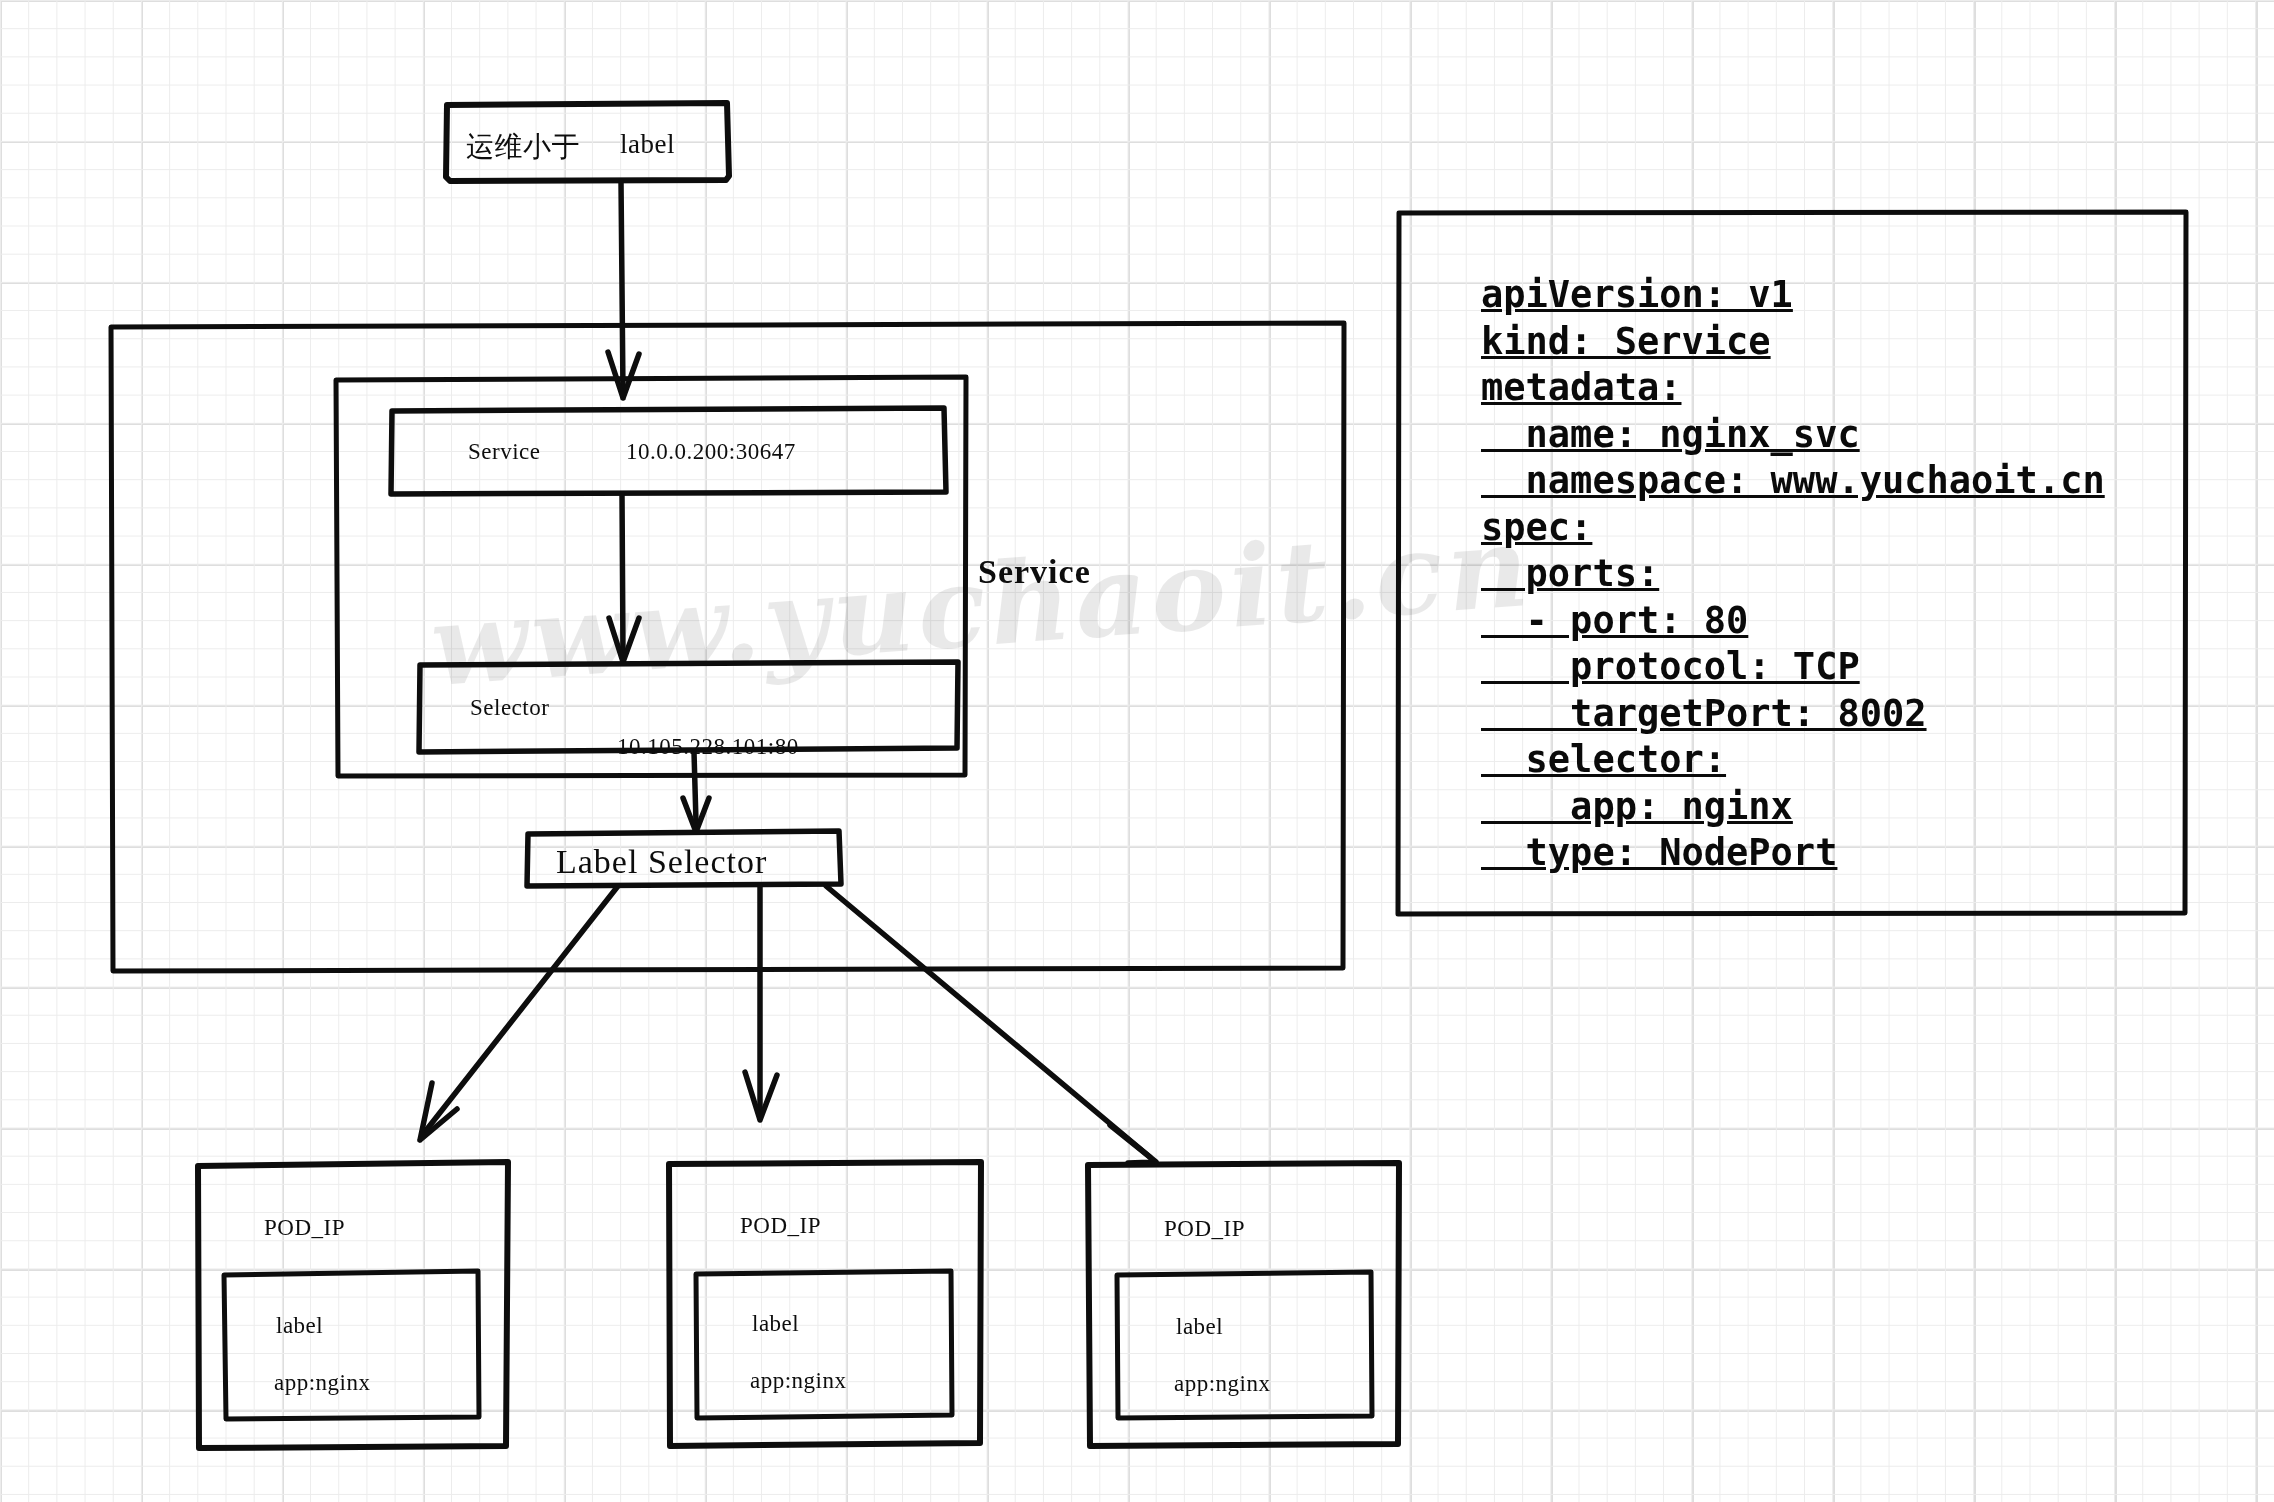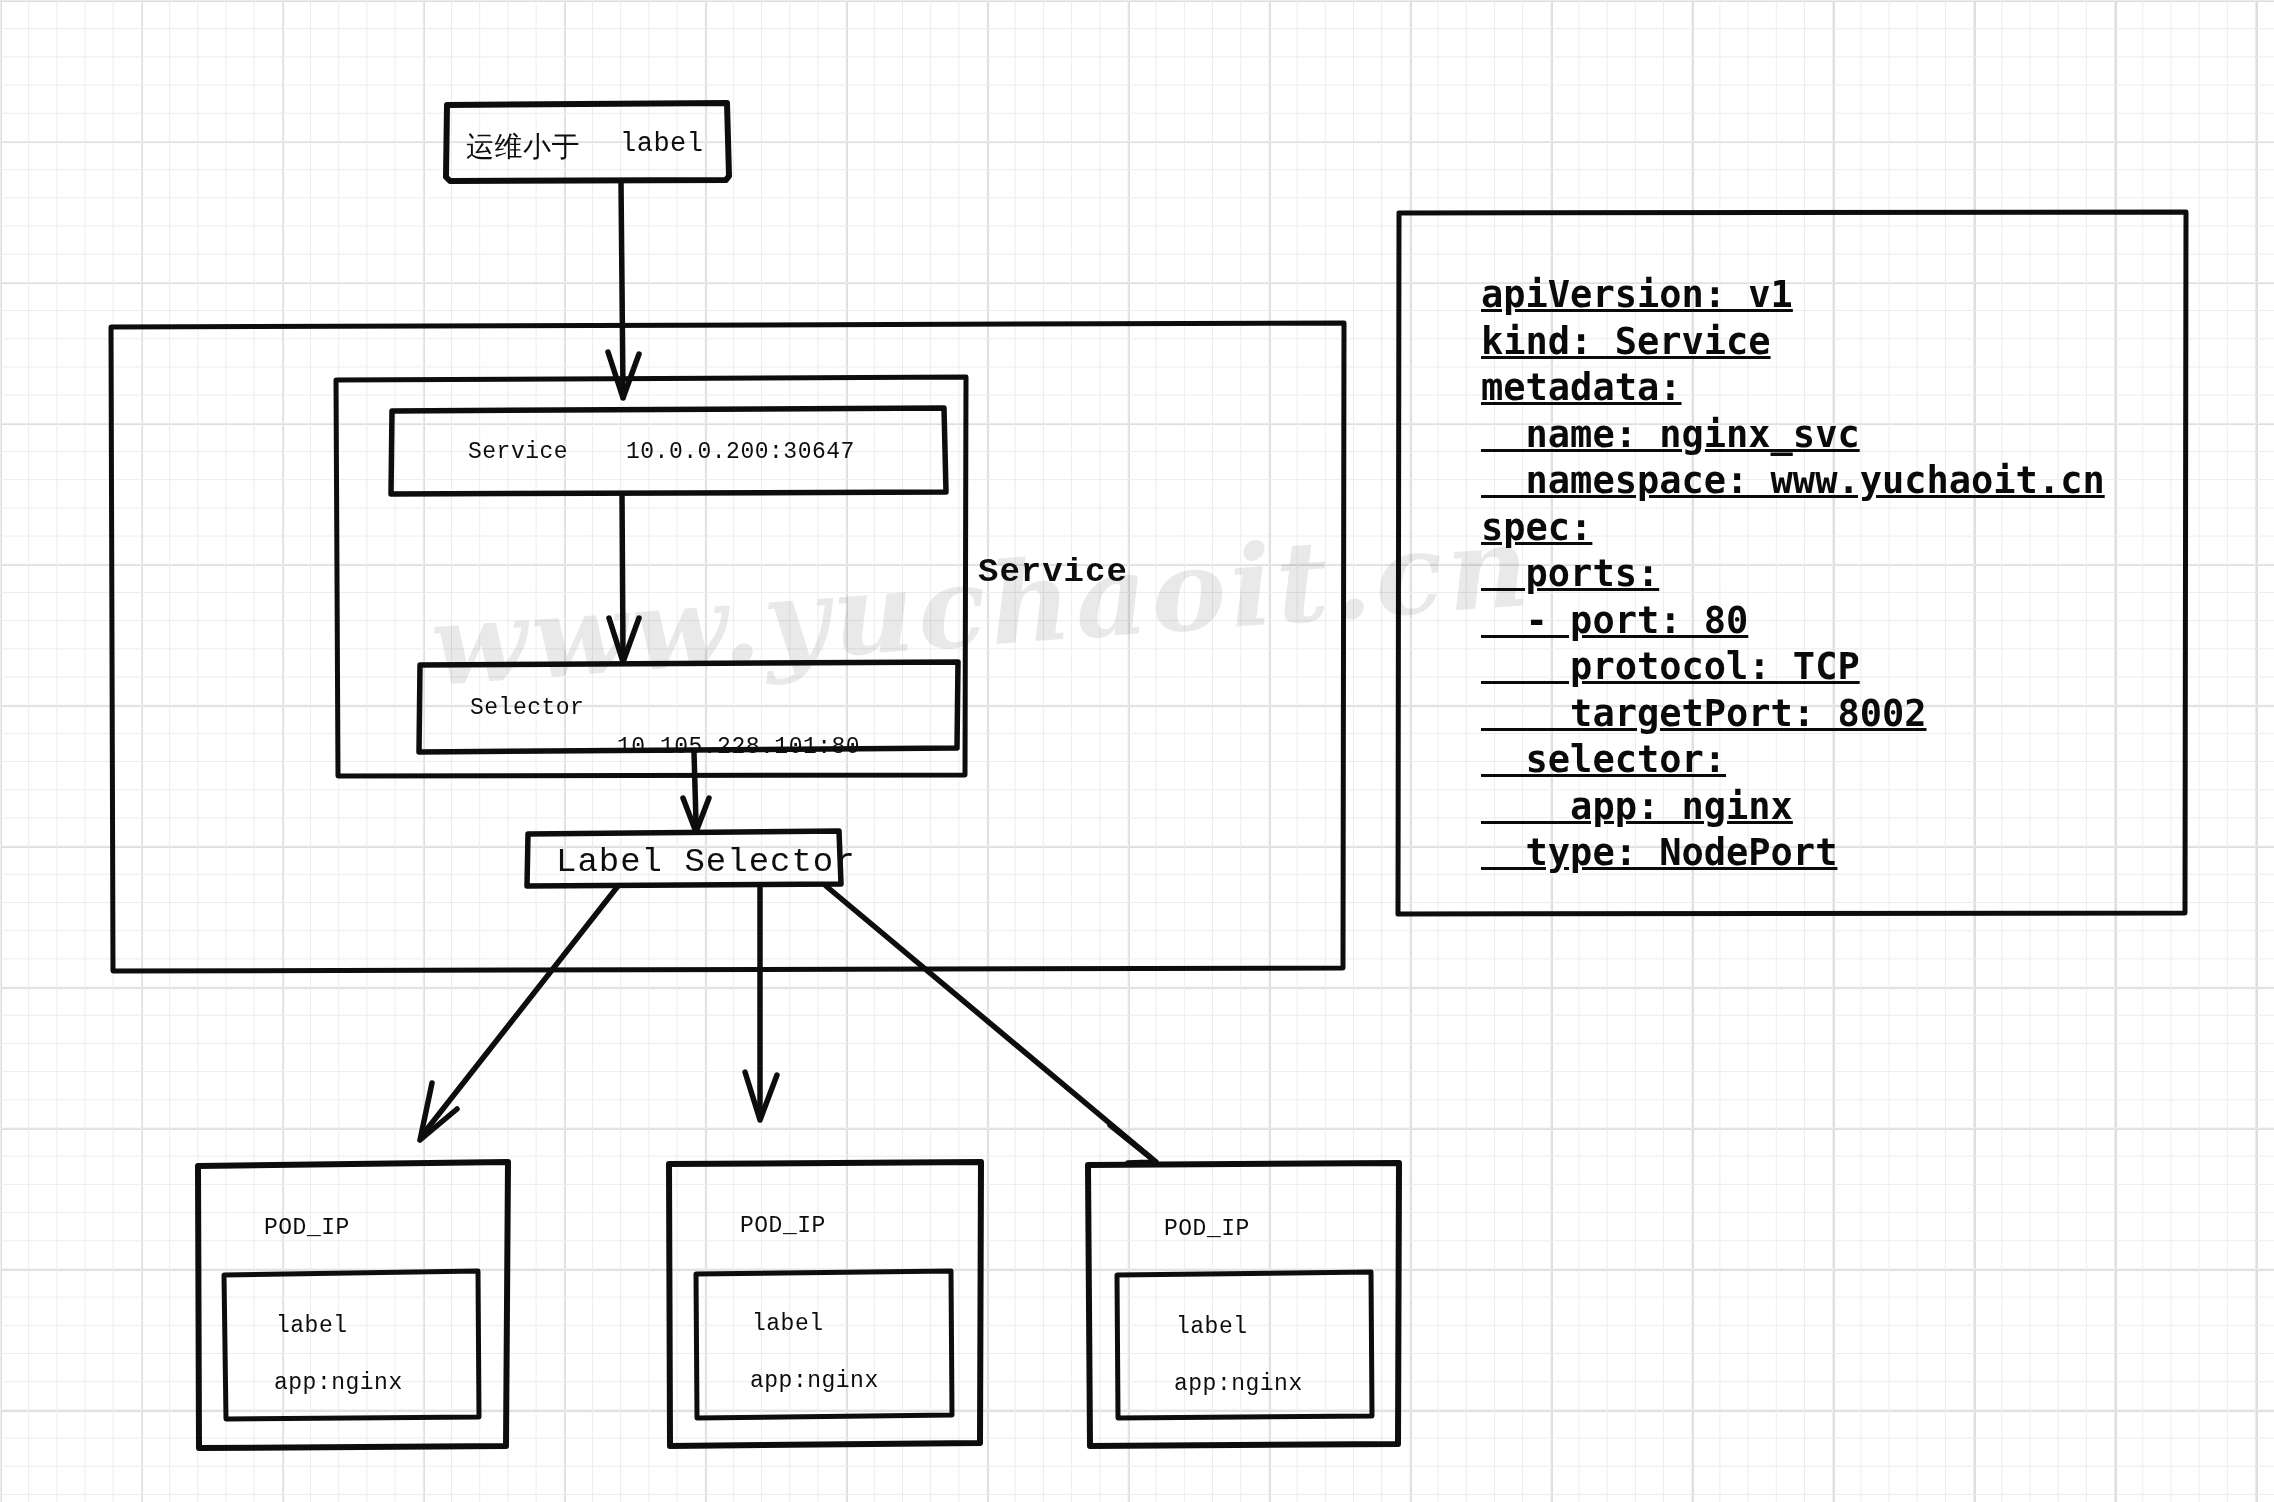--- a/index.html
+++ b/index.html
@@ -28,21 +28,21 @@
     position: absolute;
     left: 0; top: 0;
     width: 2274px;
     height: 1502px;
     pointer-events: none;
   }
   .txt {
     position: absolute;
     color: #0d0d0d;
     white-space: pre;
-    font-family: Liberation Mono, monospace;
+    font-family: Liberation Serif, serif;
   }
   .mono-box-label { font-size: 27px; letter-spacing: 0.5px; }
   .mono-small { font-size: 23px; letter-spacing: 0.5px; }
   .svc-label { font-size: 34px; font-weight: 700; letter-spacing: 1px; }
   .ls-label { font-size: 34px; letter-spacing: 1px; }
   .yaml {
     position: absolute;
     font-size: 37px;
     line-height: 46.5px;
     color: #0a0a0a;

